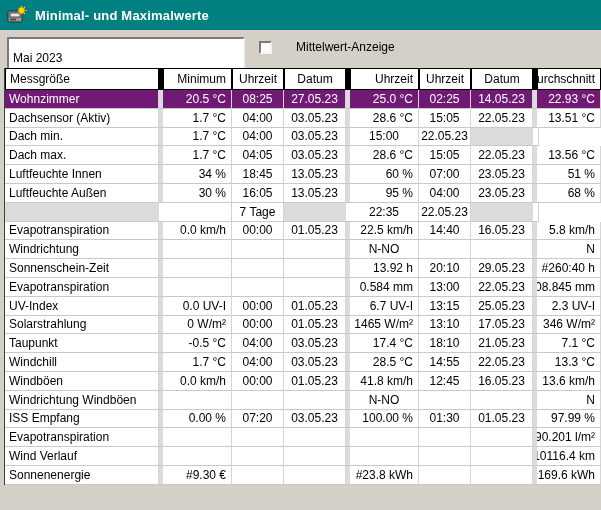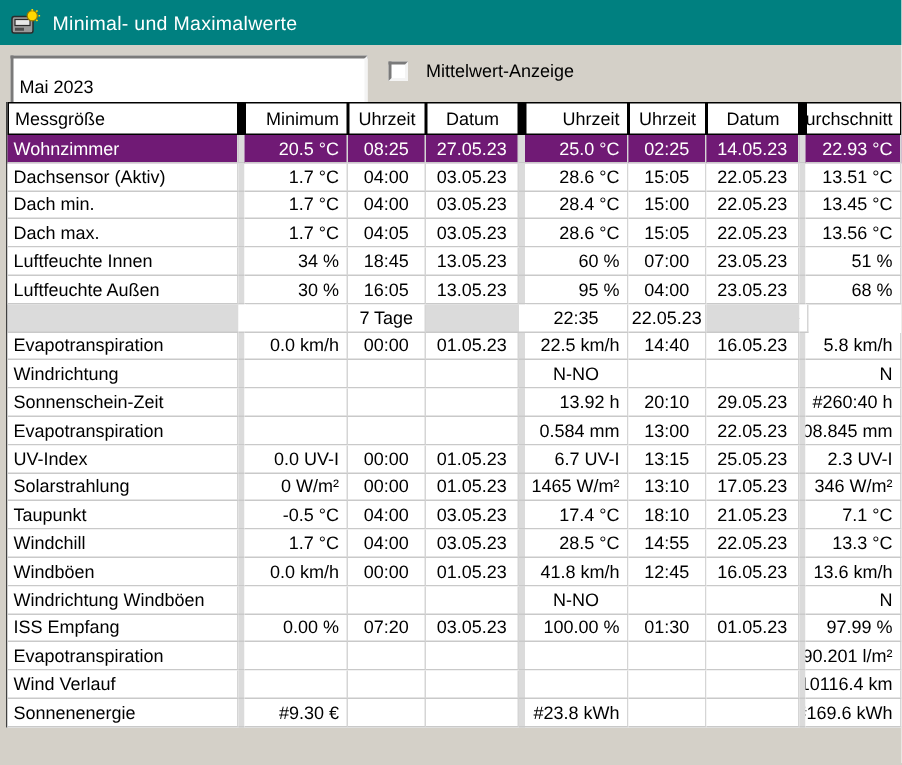--- a/index.html
+++ b/index.html
@@ -9,29 +9,29 @@
     font-family:"Liberation Sans","DejaVu Sans",sans-serif;
     font-size:12px;color:#000;
     -webkit-font-smoothing:none;
   }
   
   .titlebar{
     position:absolute;left:0;top:0;width:601px;height:30px;
     background:#008080;display:flex;align-items:center;gap:8px;
     padding-left:7px;box-sizing:border-box;
   }
-  .titlebar .ttext{color:#fff;font-weight:400;font-size:13px;letter-spacing:.2px;}
+  .titlebar .ttext{color:#fff;font-weight:700;font-size:13px;letter-spacing:.2px;}
   .appicon{width:20px;height:18px;position:relative;flex:0 0 auto;}
   
   .period{
     position:absolute;left:7px;top:37px;width:238px;height:22px;box-sizing:border-box;
     background:#fff;border:2px solid;border-color:#7a7a7a #f4f4f4 #f4f4f4 #7a7a7a;
     font-family:Liberation Sans, sans-serif;font-size:12px;padding:19px 4px;color:#000;outline:none;
   }
-  .chkwrap{position:absolute;left:259px;top:40px;display:flex;align-items:center;gap:12px;}
+  .chkwrap{position:absolute;left:259px;top:40px;display:flex;align-items:center;gap:24px;}
   .chkbox{
     width:13px;height:13px;background:#fff;box-sizing:border-box;
     border:2px solid;border-color:#7a7a7a #f4f4f4 #f4f4f4 #7a7a7a;
   }
   .chklabel{font-size:12px;}
   
   .table{
     position:absolute;left:4px;top:68px;width:597px;
     border-left:1px solid #404040;box-sizing:border-box;background:#fff;
   }
@@ -122,21 +122,20 @@
         <div class="tsp"></div>
         <div class="tcell ar">13.51 °C</div>
       </div>
       <div class="trow">
         <div class="tcell al">Dach min.</div>
         <div class="tsp"></div>
         <div class="tcell ar">1.7 °C</div>
         <div class="tcell ac">04:00</div>
         <div class="tcell ac">03.05.23</div>
         <div class="tsp"></div>
-        <div class="tcell ar">28.4 °C</div>
         <div class="tcell ac">15:00</div>
         <div class="tcell ac">22.05.23</div>
         <div class="tsp"></div>
         <div class="tcell ar">13.45 °C</div>
       </div>
       <div class="trow">
         <div class="tcell al">Dach max.</div>
         <div class="tsp"></div>
         <div class="tcell ar">1.7 °C</div>
         <div class="tcell ac">04:05</div>

